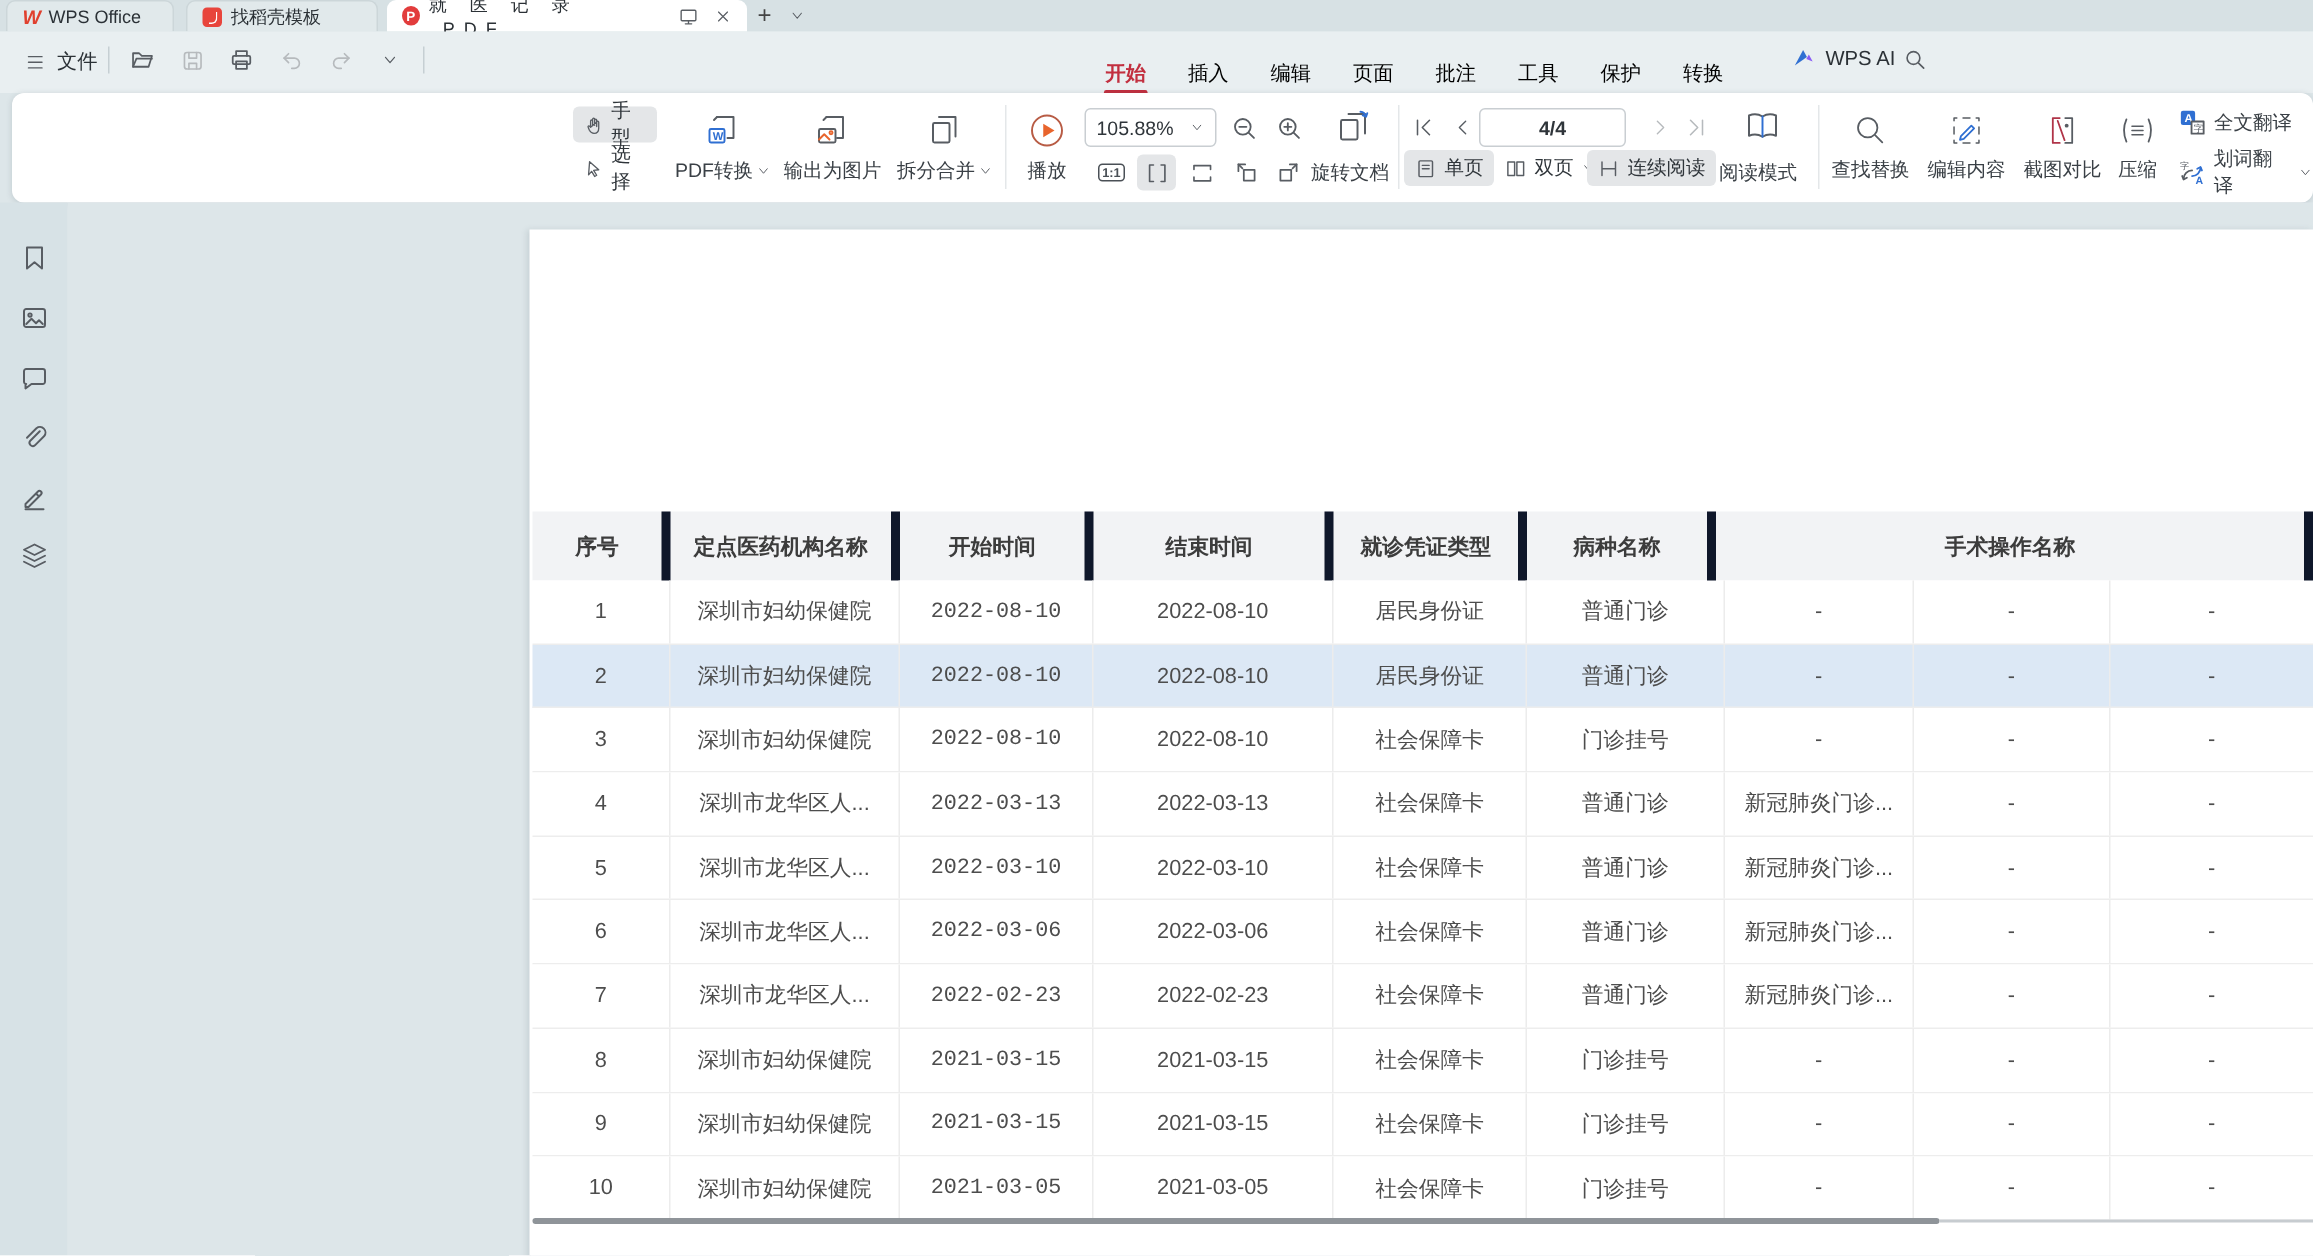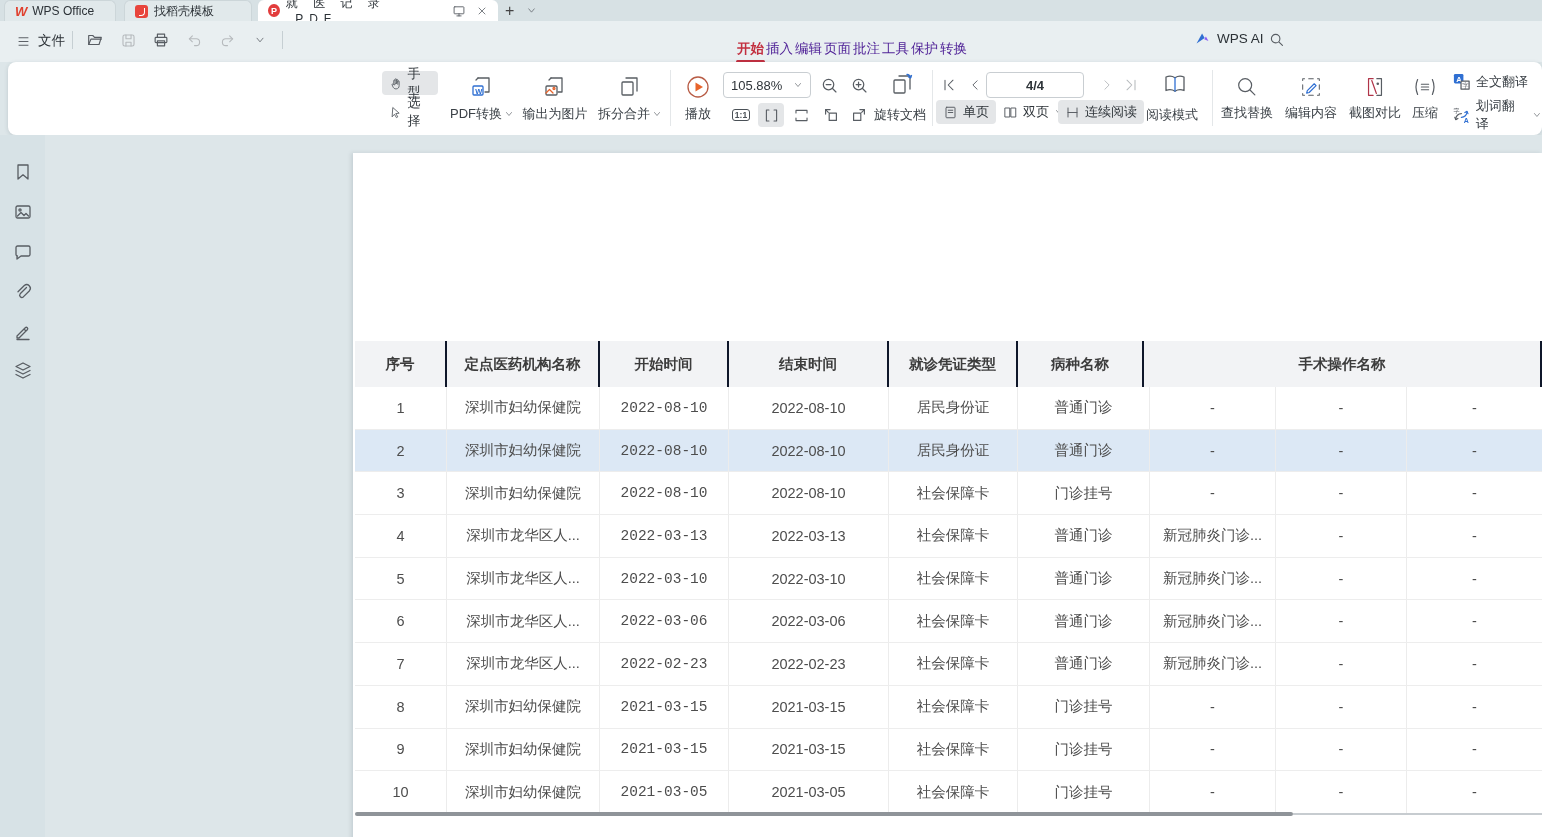--- a/index.html
+++ b/index.html
@@ -24,22 +24,22 @@
   .newtab { position:absolute; top:0; height:21px; display:flex; align-items:center; gap:12px; left:505px; color:#444; }
   .plus { font-size:16px; line-height:1; }
 
   
   .menurow { position:absolute; left:0; top:21px; width:1542px; height:41px; background:#e9eff1; }
   .file-btn { position:absolute; left:10px; top:8px; display:flex; align-items:center; gap:7px;
               font-size:13.5px; color:#2b3136; padding:3px 6px; }
   .qbar { position:absolute; left:72px; top:8px; display:flex; align-items:center; gap:11px; }
   .vdiv { width:1px; height:18px; background:#c6cfd3; }
   .qbtn { display:flex; align-items:center; justify-content:center; width:22px; height:22px; }
-  .ribbon { position:absolute; left:736px; top:0; height:55px; display:flex; align-items:center; }
-  .rtab { font-size:13.5px; color:#4c1d95; padding:9px 1px; position:relative; cursor:default; }
+  .ribbon { position:absolute; left:736px; top:0; height:55px; display:flex; align-items:center; gap:26px; }
+  .rtab { font-size:13.5px; color:#000000; padding:9px 1px; position:relative; cursor:default; }
   .rtab.active { color:#c22f3f; font-weight:bold; }
   .rtab.active::after { content:""; position:absolute; left:0; right:0; bottom:4px; height:3px; background:#c22f3f; border-radius:2px; }
   .wpsai { position:absolute; left:1194px; top:9px; display:flex; align-items:center; gap:6px; font-size:13.5px; color:#2b3136; }
   .menusearch { position:absolute; left:1268px; top:10px; }
 
   
   .toolbar { position:absolute; left:8px; top:62px; width:1534px; height:73px; background:#fff;
              border-radius:8px; box-shadow:0 1px 4px rgba(60,80,90,.18); }
   .tb-div { position:absolute; top:8px; width:1px; height:56px; background:#e4e7e9; }
   .pill { position:absolute; display:flex; align-items:center; gap:5px; height:24px; padding:0 7px;
@@ -66,21 +66,21 @@
   
   .sidebar { position:absolute; left:0; top:135px; width:45px; height:702px; background:#d7e2e6; }
   .sbtn { position:absolute; left:11px; width:24px; height:24px; display:flex; align-items:center; justify-content:center; }
 
   
   .docarea { position:absolute; left:45px; top:135px; width:1497px; height:702px; background:#dde6e9; }
   .page { position:absolute; left:353px; top:153px; width:1189px; height:700px; background:#ffffff;
           box-shadow:-2px 0 4px rgba(70,90,100,.15); }
   .pdf-table { position:absolute; left:355px; top:341px; width:1187px; font-size:14.5px; color:#4d4d4d; }
   .thead { display:flex; height:46px; background:#f2f3f5; font-weight:bold; color:#3c3c3c; font-size:14.5px; }
-  .thead .tcell { border-right:2px solid #0f172a; }
+  .thead .tcell { border-right:6px solid #0f172a; }
   .trow { display:flex; height:42.7px; background:#fff; border-bottom:1px solid #ededed; }
   .trow.hl { background:#dce8f5; }
   .tcell { display:flex; align-items:center; justify-content:center; border-right:1px solid #ececec;
            overflow:hidden; white-space:nowrap; }
   .c0{width:92px;} .c1{width:153px;} .c2{width:129px;font-family:Liberation Mono, monospace;} .c3{width:160px;} .c4{width:129px;}
   .c5{width:132px;} .c6{width:126px;} .c7{width:131px;} .c8{width:135px; flex:1; border-right:none;}
   .scroll-thumb { position:absolute; left:355px; top:812px; width:938px; height:3.5px; background:#8f9499; border-radius:2px; }
   .scroll-track { position:absolute; left:1293px; top:813px; width:249px; height:1.5px; background:#c7ccd0; }
 
   svg.ic { display:block; stroke:#585d63; fill:none; stroke-width:1.3; stroke-linecap:round; stroke-linejoin:round; }

